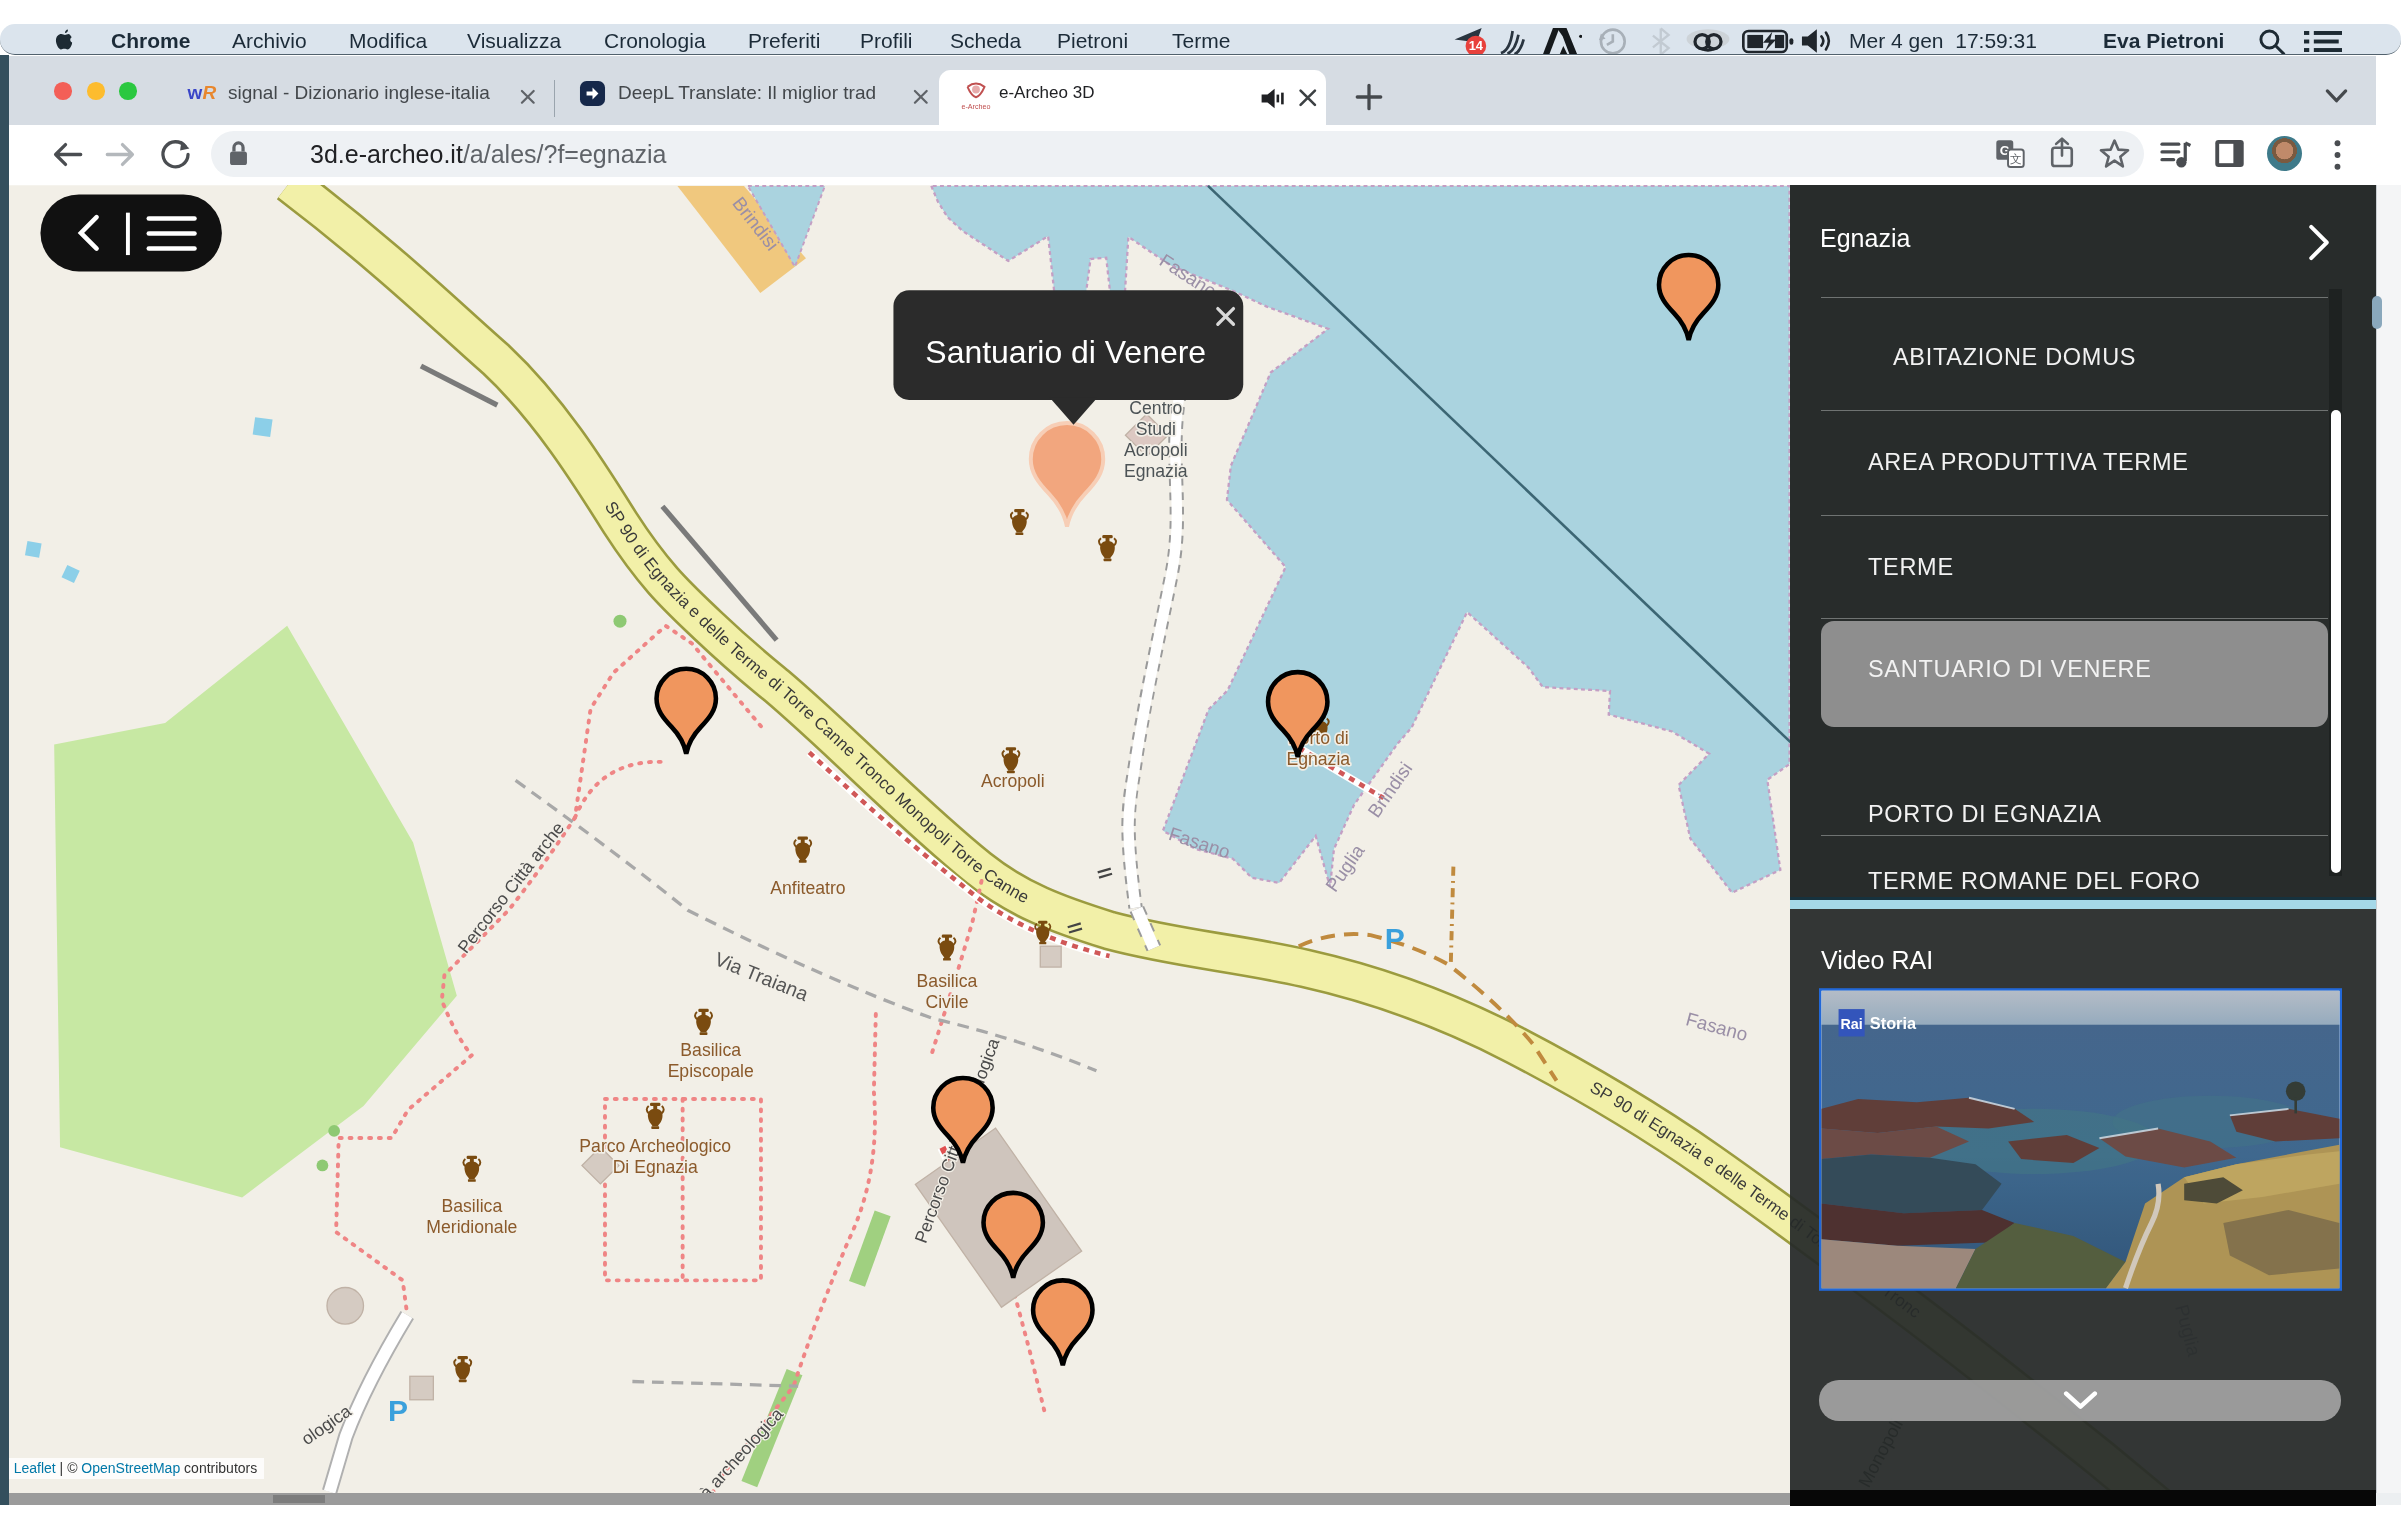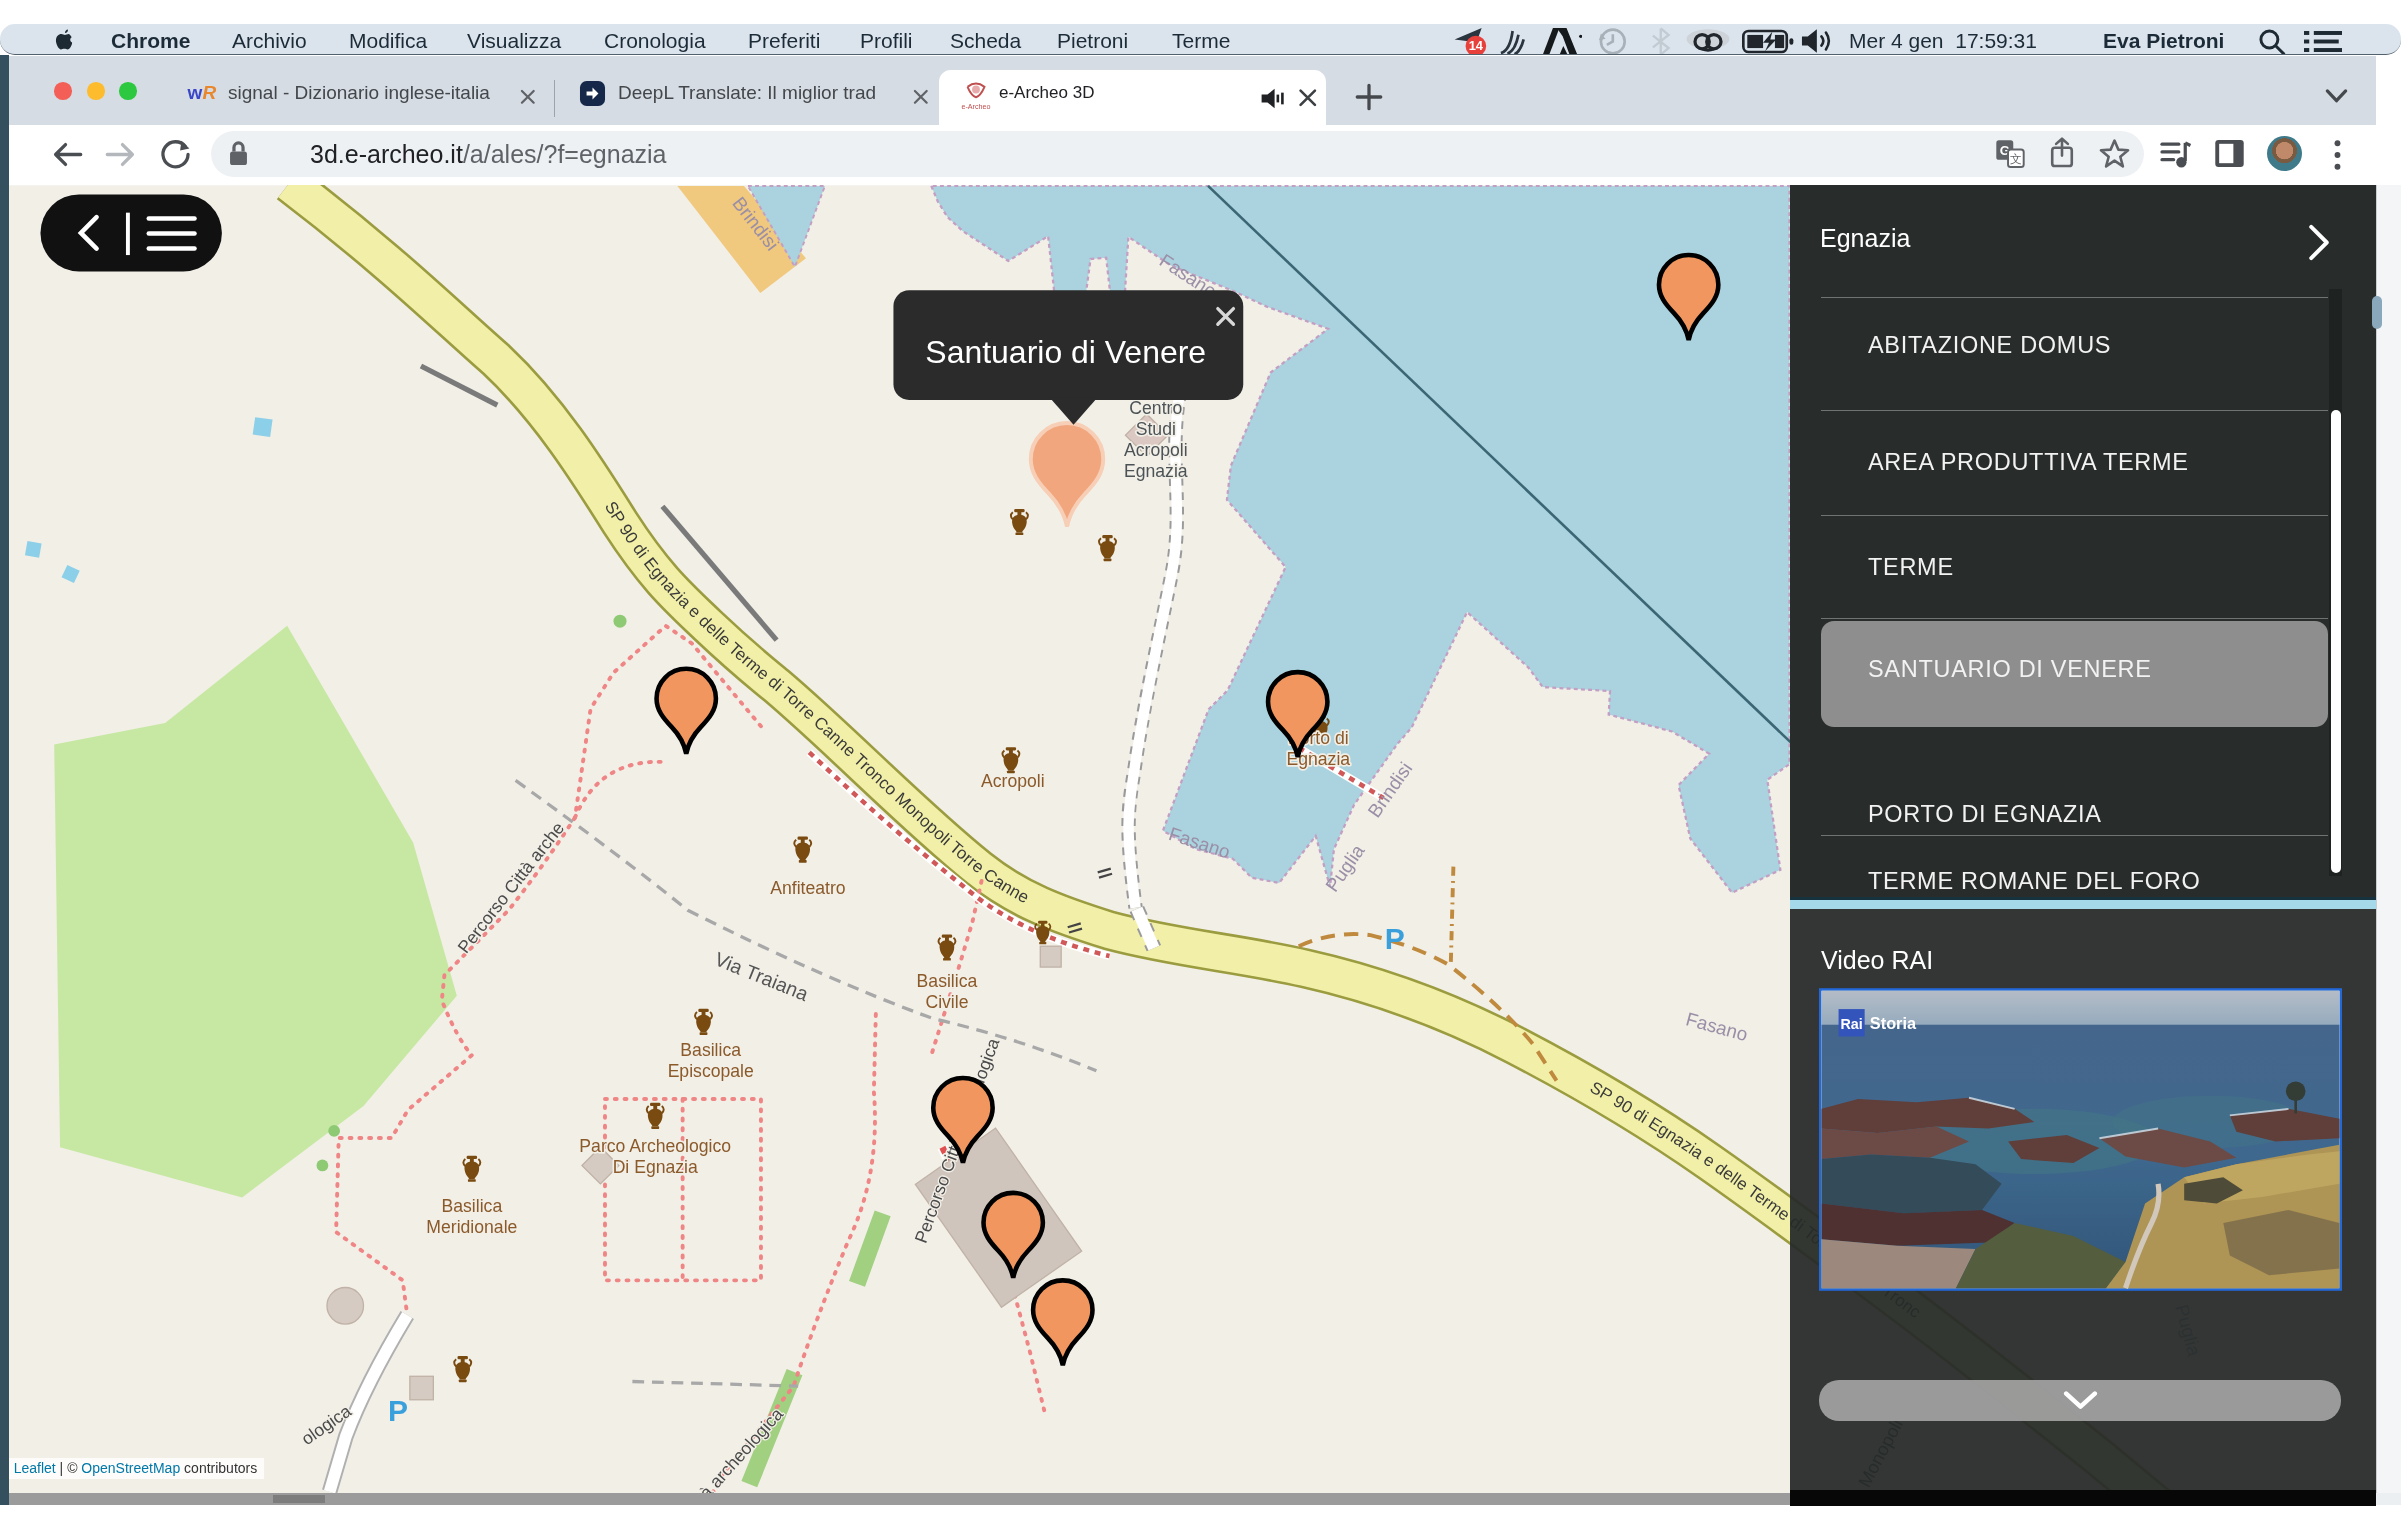--- a/index.html
+++ b/index.html
@@ -414,21 +414,21 @@
 
     <div style="position:absolute; left:8.5px; top:1273px; background:rgba(255,255,255,0.82); padding:2px 6.5px 3.3px 5.2px; font-size:14px; color:#333;">
       <span style="color:#0078a8;">Leaflet</span> | © <span style="color:#0078a8;">OpenStreetMap</span> contributors
     </div>
     <div id="panel1">
       <div style="position:absolute; left:30px; top:39px; font-size:25px; color:#fff;">Egnazia</div>
       <svg style="position:absolute; left:516px; top:38px;" width="26" height="39" viewBox="0 0 40 60">
         <path d="M8,6 L32,30 L8,54" stroke="#fff" stroke-width="6" fill="none" stroke-linecap="round" stroke-linejoin="round"></path>
       </svg>
       <div class="divider" style="top:112px;"></div>
-      <div class="item" style="top:147px;">ABITAZIONE DOMUS</div>
+      <div class="item" style="top:159px;margin-left:25px;">ABITAZIONE DOMUS</div>
       <div class="divider" style="top:225px;"></div>
       <div class="item" style="top:264px;">AREA PRODUTTIVA TERME</div>
       <div class="divider" style="top:330px;"></div>
       <div class="item" style="top:369px;">TERME</div>
       <div class="divider" style="top:433px;"></div>
       <div style="position:absolute; left:31px; top:436px; width:507px; height:106px; background:#8e8e8e; border-radius:13px;"></div>
       <div class="item" style="top:471px;">SANTUARIO DI VENERE</div>
       <div class="item" style="top:616px;">PORTO DI EGNAZIA</div>
       <div class="divider" style="top:650px;"></div>
       <div class="item" style="top:683px;">TERME ROMANE DEL FORO</div>

